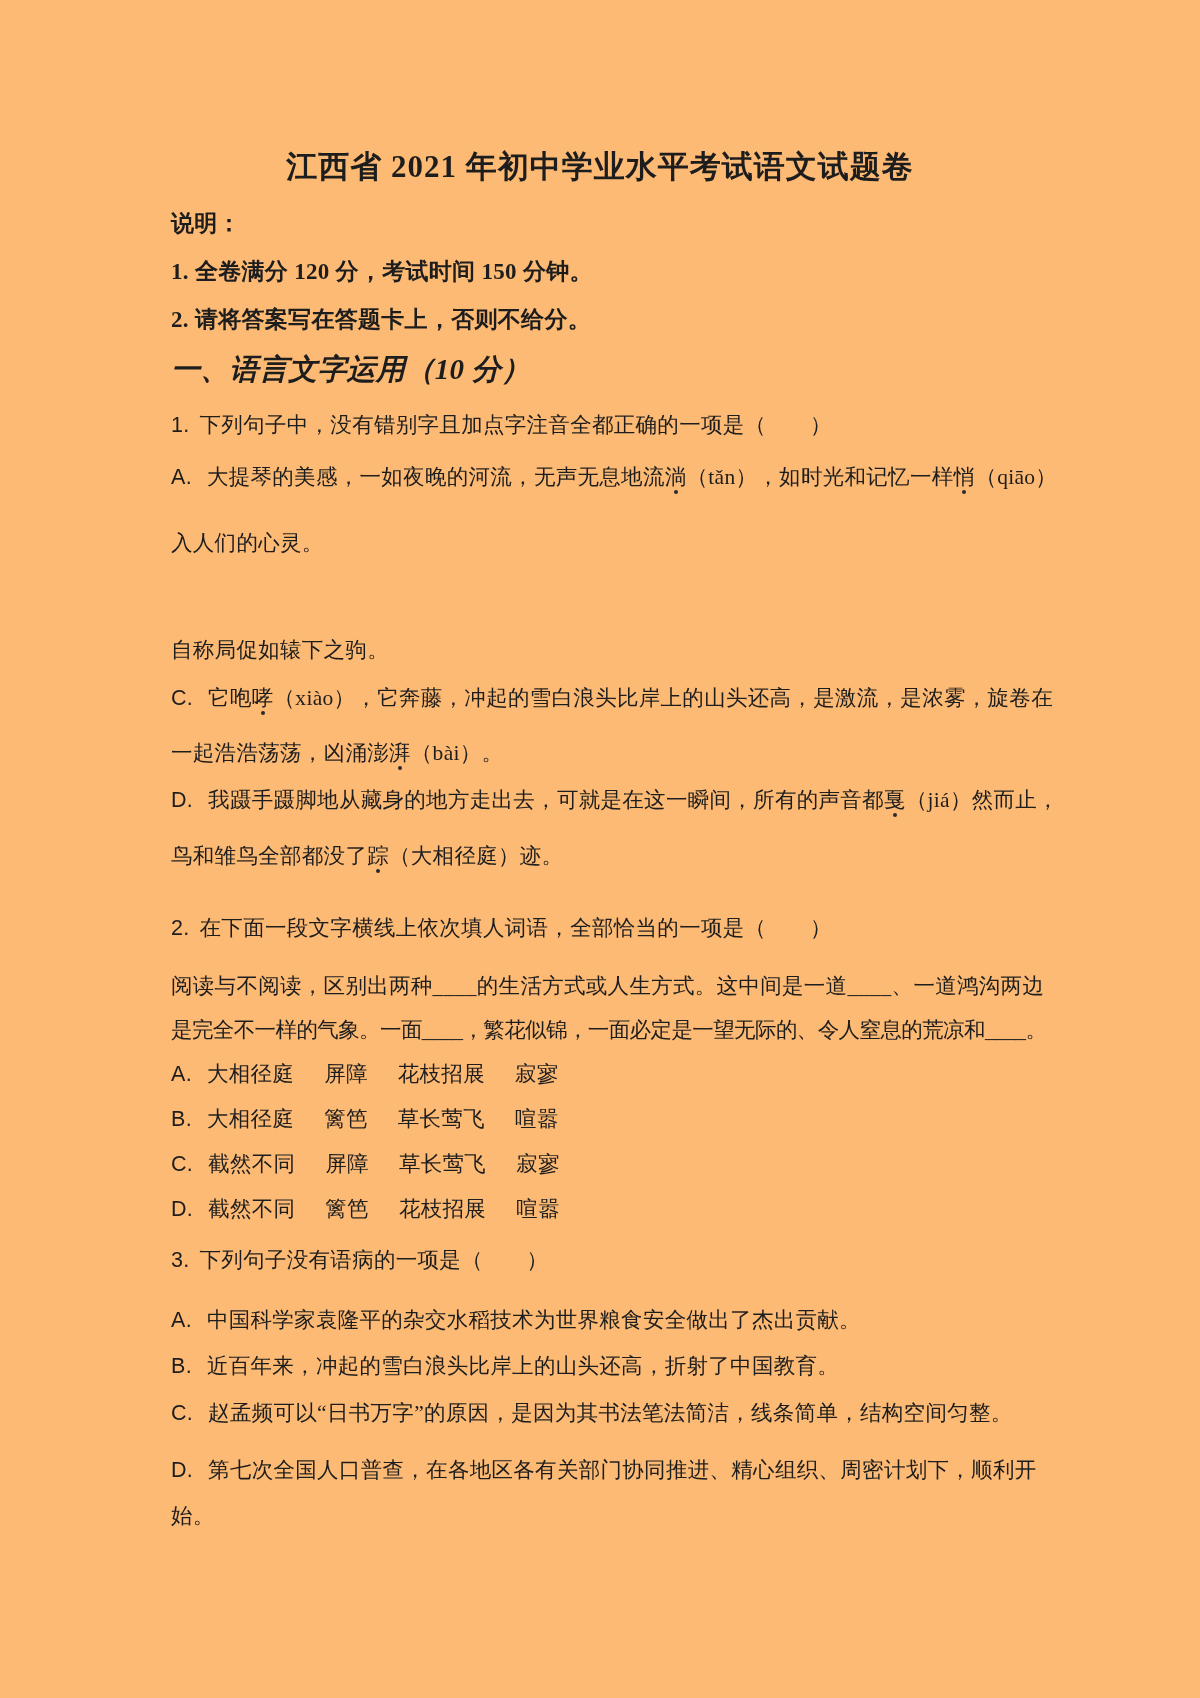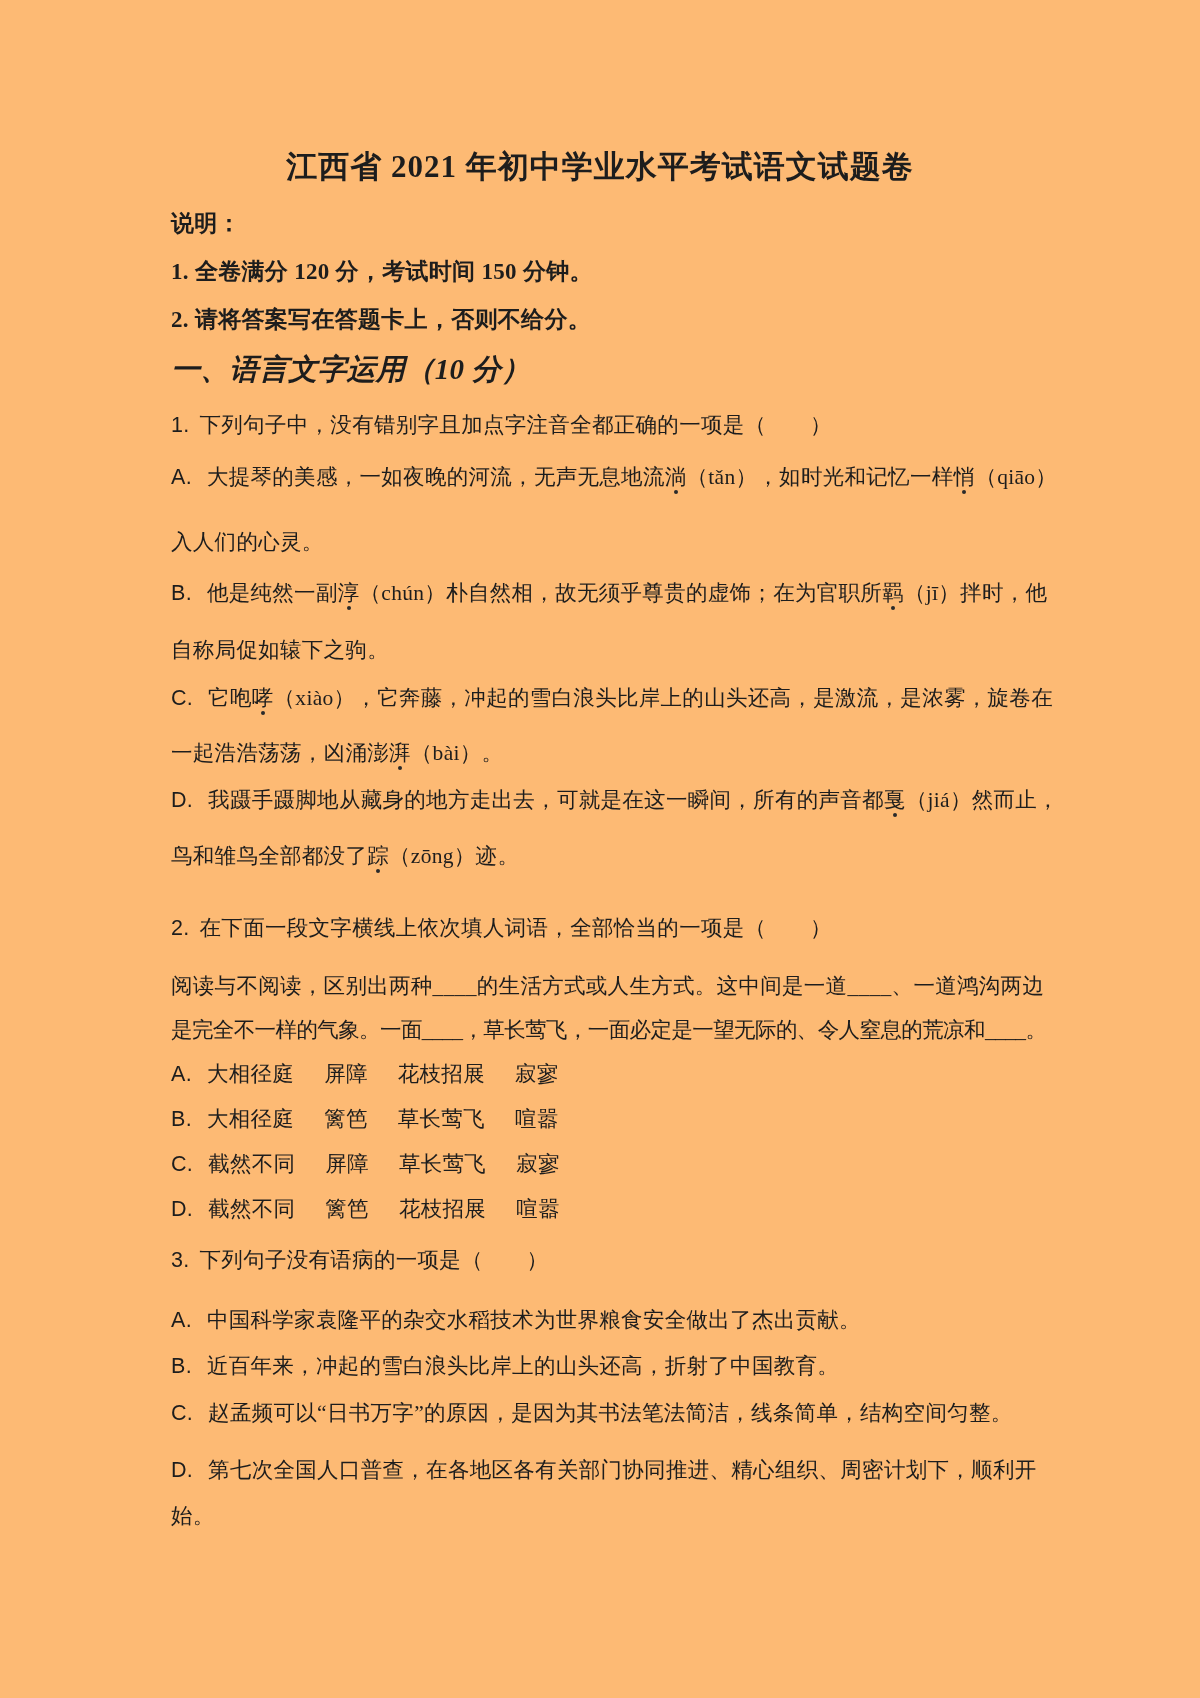--- a/index.html
+++ b/index.html
@@ -47,21 +47,21 @@
     left:50%;
     bottom:-5px;
     transform:translateX(-50%);
     width:4px;
     height:4px;
     border-radius:50%;
     background:#2a2a2a;
   }
   
   .t148{top:148px;} .t210{top:210px;} .t258{top:258px;} .t306{top:306px;}
-  .t352{top:352px;} .t413{top:413px;} .t465{top:465px;} .t531{top:531px;font-family:Liberation Mono, monospace;}
+  .t352{top:352px;} .t413{top:413px;} .t465{top:465px;} .t531{top:531px;}
   .t581{top:581px;} .t638{top:638px;} .t686{top:686px;} .t741{top:741px;}
   .t788{top:788px;} .t844{top:844px;} .t916{top:916px;} .t974{top:974px;}
   .t1018{top:1018px;} .t1062{top:1062px;} .t1107{top:1107px;} .t1152{top:1152px;}
   .t1197{top:1197px;} .t1248{top:1248px;} .t1308{top:1308px;} .t1354{top:1354px;}
   .t1401{top:1401px;} .t1458{top:1458px;} .t1504{top:1504px;}
 </style>
 </head>
 <body>
 
 <div class="page">
@@ -72,32 +72,31 @@
   <div class="ln bold t258">1. 全卷满分 120 分，考试时间 150 分钟。</div>
   <div class="ln bold t306">2. 请将答案写在答题卡上，否则不给分。</div>
 
   <div class="ln sec t352">一、语言文字运用（10 分）</div>
 
   <div class="ln t413"><span class="stemlbl">1.</span><span>下列句子中，没有错别字且加点字注音全都正确的一项是（　　）</span></div>
 
   <div class="ln t465"><span class="lbl">A.</span><span>大提琴的美感，一如夜晚的河流，无声无息地流</span><span class="emdot">淌</span><span>（tǎn），如时光和记忆一样</span><span class="emdot">悄</span><span>（qiāo）</span></div>
   <div class="ln t531"><span>入人们的心灵。</span></div>
 
-  <div class="ln t581"><span class="lbl">B.</span><span>他是纯然一副</span><span class="emdot">淳</span><span>（chún）朴自然相，故无须乎尊贵的虚饰；在为官职所</span><span class="emdot">羁</span><span>（jī）拌时，他</span></div>
   <div class="ln t638"><span>自称局促如辕下之驹。</span></div>
 
   <div class="ln t686"><span class="lbl">C.</span><span>它咆</span><span class="emdot">哮</span><span>（xiào），它奔藤，冲起的雪白浪头比岸上的山头还高，是激流，是浓雾，旋卷在</span></div>
   <div class="ln t741"><span>一起浩浩荡荡，凶涌澎</span><span class="emdot">湃</span><span>（bài）。</span></div>
 
   <div class="ln t788"><span class="lbl">D.</span><span>我蹑手蹑脚地从藏身的地方走出去，可就是在这一瞬间，所有的声音都</span><span class="emdot">戛</span><span>（jiá）然而止，</span></div>
-  <div class="ln t844"><span>鸟和雏鸟全部都没了</span><span class="emdot">踪</span><span>（zōng）迹。</span></div>
+  <div class="ln t844"><span>鸟和雏鸟全部都没了</span><span class="emdot">踪</span><span>（大相径庭）迹。</span></div>
 
   <div class="ln t916"><span class="stemlbl">2.</span><span>在下面一段文字横线上依次填人词语，全部恰当的一项是（　　）</span></div>
   <div class="ln t974">阅读与不阅读，区别出两种____的生活方式或人生方式。这中间是一道____、一道鸿沟两边</div>
-  <div class="ln t1018 tight">是完全不一样的气象。一面____，草长莺飞，一面必定是一望无际的、令人窒息的荒凉和____。</div>
+  <div class="ln t1018 tight">是完全不一样的气象。一面____，繁花似锦，一面必定是一望无际的、令人窒息的荒凉和____。</div>
 
   <div class="ln t1062"><span class="lbl">A.</span><span class="term">大相径庭</span><span class="term">屏障</span><span class="term">花枝招展</span><span>寂寥</span></div>
   <div class="ln t1152"><span class="lbl">C.</span><span class="term">截然不同</span><span class="term">屏障</span><span class="term">草长莺飞</span><span>寂寥</span></div>
   <div class="ln t1107"><span class="lbl">B.</span><span class="term">大相径庭</span><span class="term">篱笆</span><span class="term">草长莺飞</span><span>喧嚣</span></div>
   <div class="ln t1197"><span class="lbl">D.</span><span class="term">截然不同</span><span class="term">篱笆</span><span class="term">花枝招展</span><span>喧嚣</span></div>
 
   <div class="ln t1248"><span class="stemlbl">3.</span><span>下列句子没有语病的一项是（　　）</span></div>
 
   <div class="ln t1308"><span class="lbl">A.</span><span>中国科学家袁隆平的杂交水稻技术为世界粮食安全做出了杰出贡献。</span></div>
   <div class="ln t1354"><span class="lbl">B.</span><span>近百年来，冲起的雪白浪头比岸上的山头还高，折射了中国教育。</span></div>

